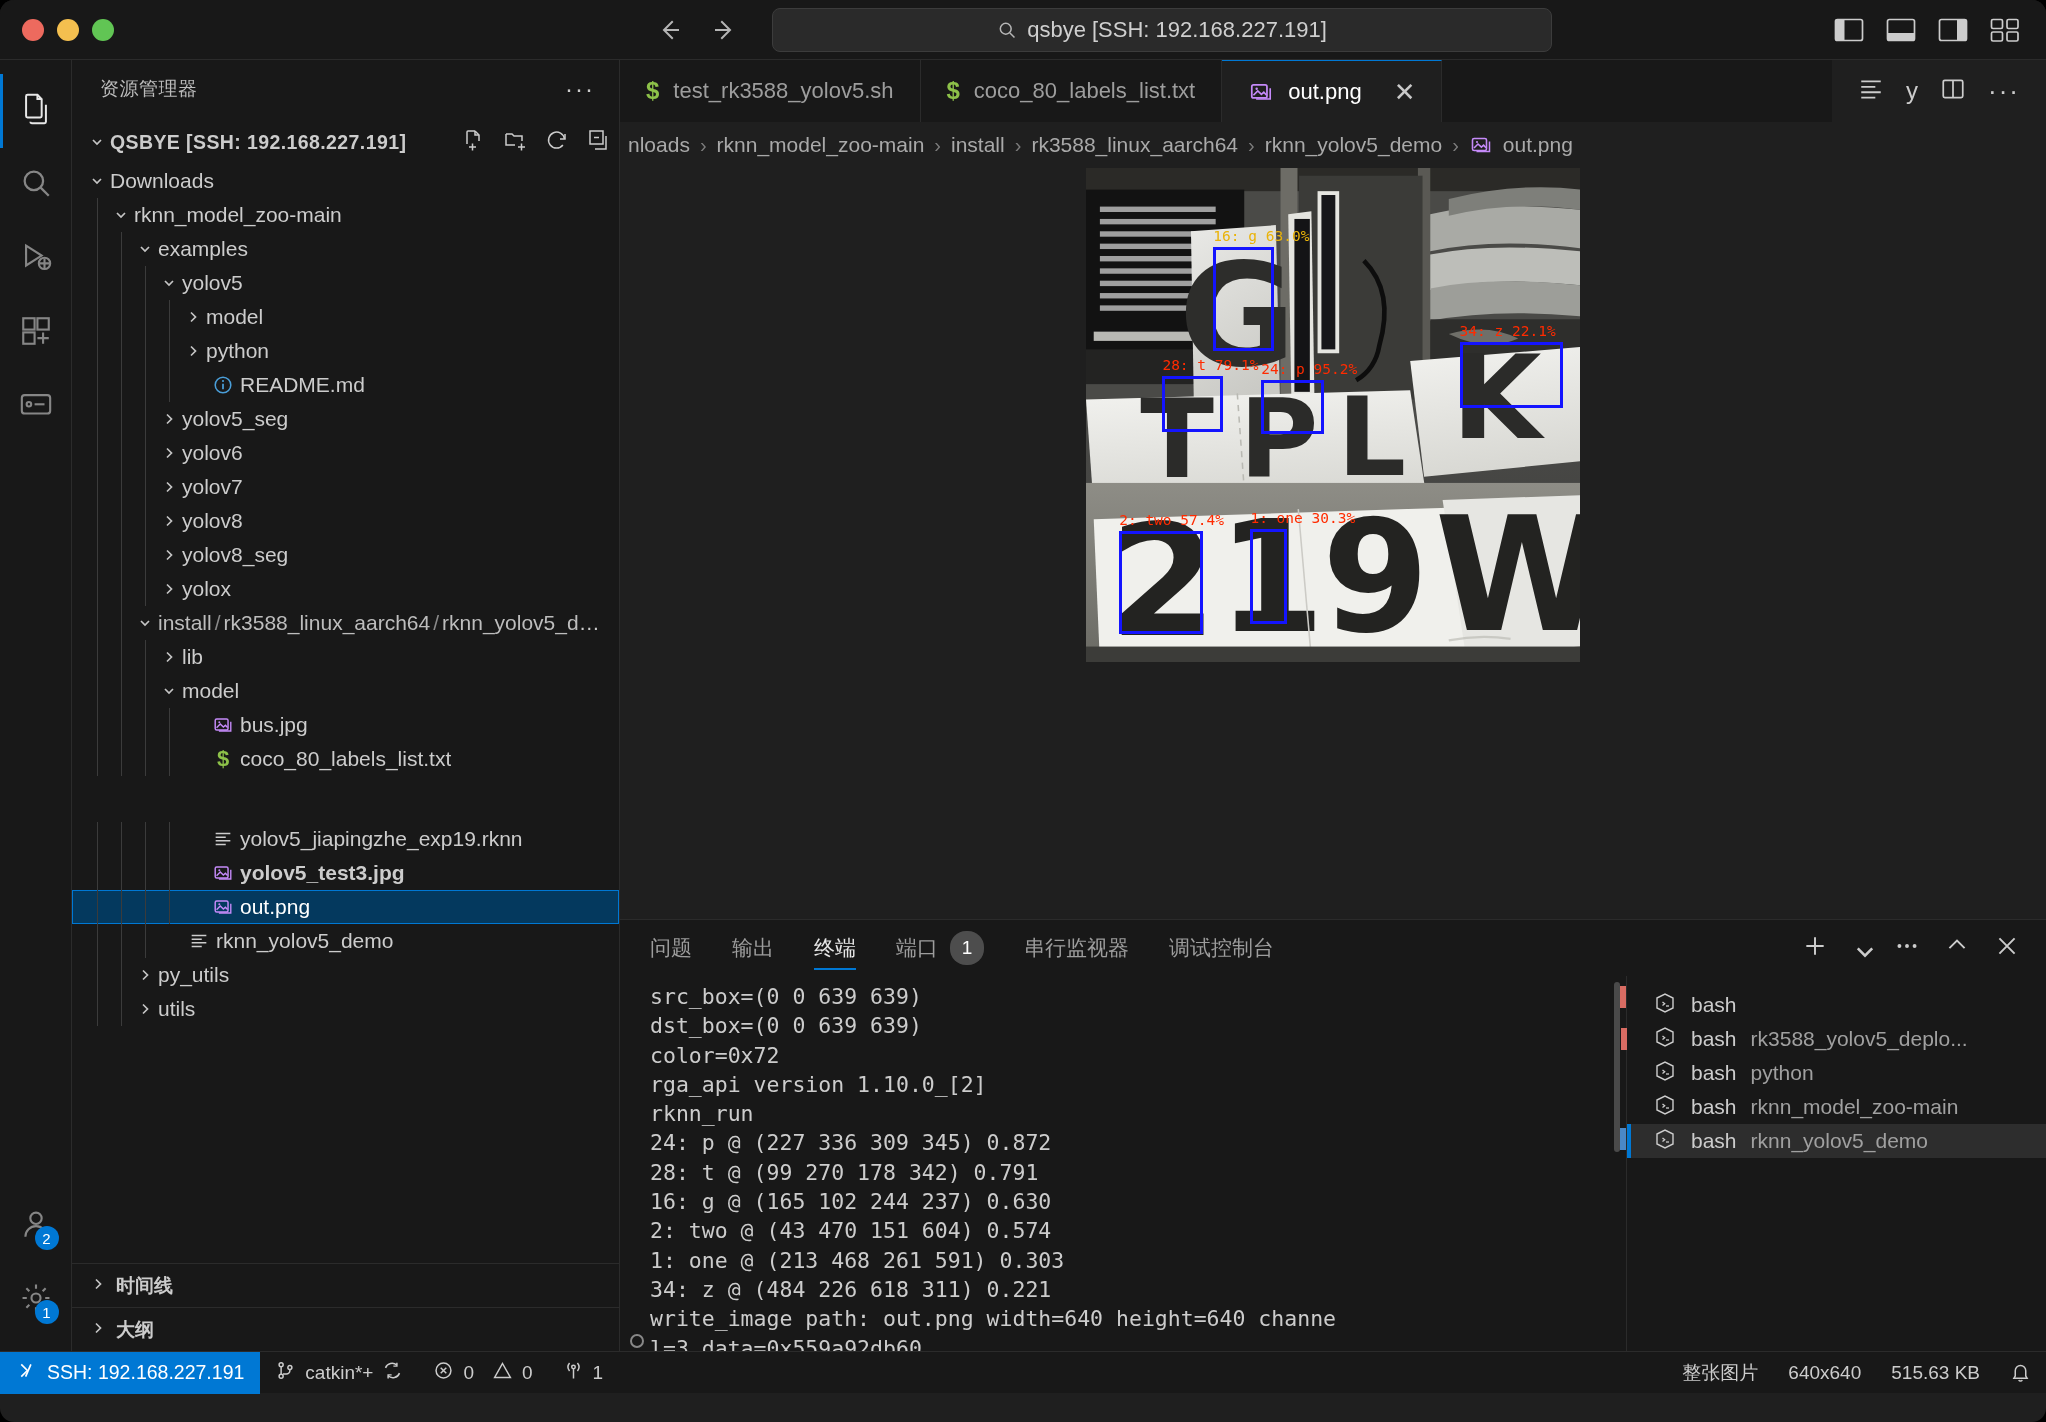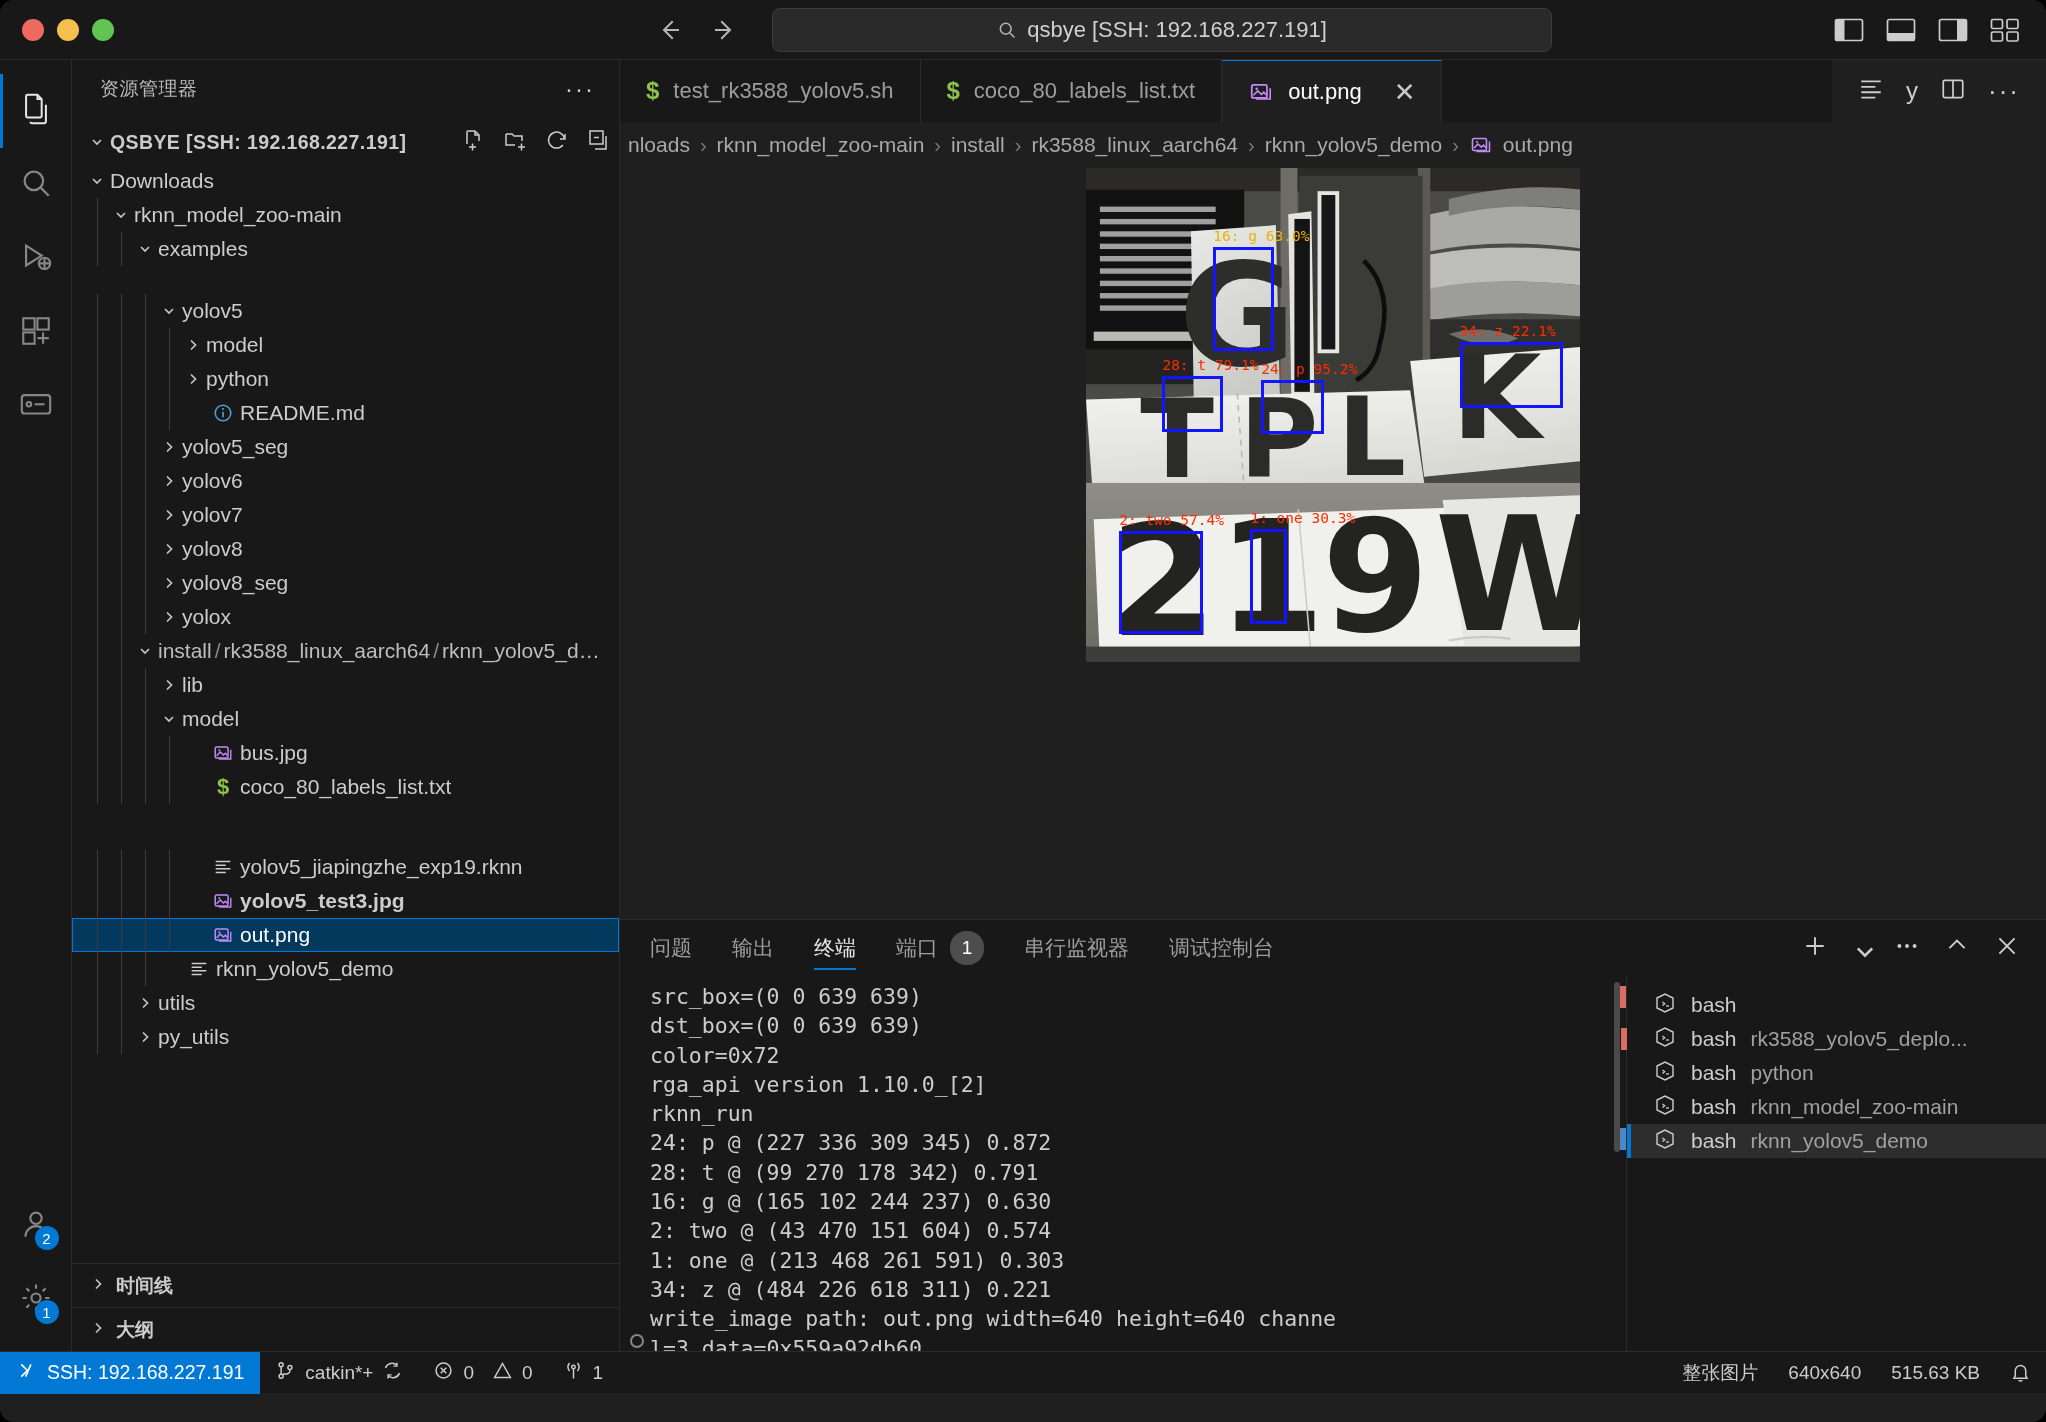--- a/index.html
+++ b/index.html
@@ -409,21 +409,21 @@
             <div class="trow" style="padding-left: 60px;">
               <span class="guide" style="left: 25px;"></span>
               <span class="guide" style="left: 49px;"></span>
               <span class="chev">
                 <svg viewBox="0 0 16 16" fill="none" stroke="#c5c5c5" stroke-width="1.7">
                   <path d="M4 6l4 4 4-4"></path>
                 </svg>
               </span>
               <span class="tlabel">examples</span>
             </div>
-            <div class="trow" style="padding-left: 84px; margin-top: 28px;">
+            <div class="trow" style="padding-left: 84px;">
               <span class="guide" style="left: 25px;"></span>
               <span class="guide" style="left: 49px;"></span>
               <span class="guide" style="left: 73px;"></span>
               <span class="chev">
                 <svg viewBox="0 0 16 16" fill="none" stroke="#c5c5c5" stroke-width="1.7">
                   <path d="M4 6l4 4 4-4"></path>
                 </svg>
               </span>
               <span class="tlabel">yolov5</span>
             </div>
@@ -649,31 +649,31 @@
               <span class="tlabel">rknn_yolov5_demo</span>
             </div>
             <div class="trow" style="padding-left: 60px;">
               <span class="guide" style="left: 25px;"></span>
               <span class="guide" style="left: 49px;"></span>
               <span class="chev">
                 <svg viewBox="0 0 16 16" fill="none" stroke="#c5c5c5" stroke-width="1.7">
                   <path d="M6 3.5l4.5 4.5L6 12.5"></path>
                 </svg>
               </span>
+              <span class="tlabel">py_utils</span>
+            </div>
+            <div class="trow" style="padding-left: 60px;">
+              <span class="guide" style="left: 25px;"></span>
+              <span class="guide" style="left: 49px;"></span>
+              <span class="chev">
+                <svg viewBox="0 0 16 16" fill="none" stroke="#c5c5c5" stroke-width="1.7">
+                  <path d="M6 3.5l4.5 4.5L6 12.5"></path>
+                </svg>
+              </span>
               <span class="tlabel">utils</span>
-            </div>
-            <div class="trow" style="padding-left: 60px;">
-              <span class="guide" style="left: 25px;"></span>
-              <span class="guide" style="left: 49px;"></span>
-              <span class="chev">
-                <svg viewBox="0 0 16 16" fill="none" stroke="#c5c5c5" stroke-width="1.7">
-                  <path d="M6 3.5l4.5 4.5L6 12.5"></path>
-                </svg>
-              </span>
-              <span class="tlabel">py_utils</span>
             </div>
           </div>
       </div>
 
       <div id="sidebar-sections">
           <div class="sb-section">
             <span><svg viewBox="0 0 16 16" fill="none" stroke="#c5c5c5" stroke-width="1.7">
                 <path d="M6 3.5l4.5 4.5L6 12.5"></path>
               </svg></span>
             <span>时间线</span>

